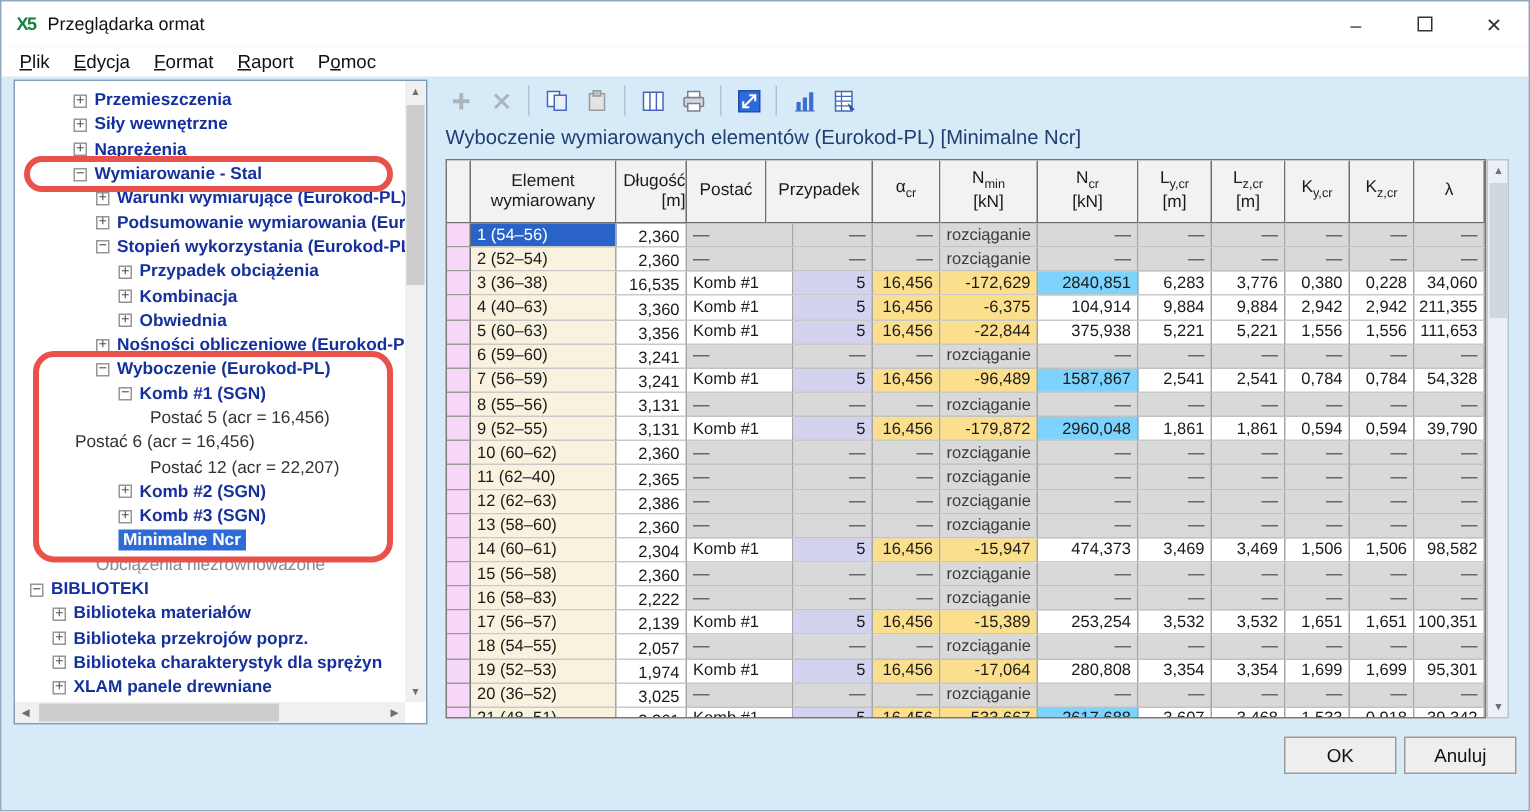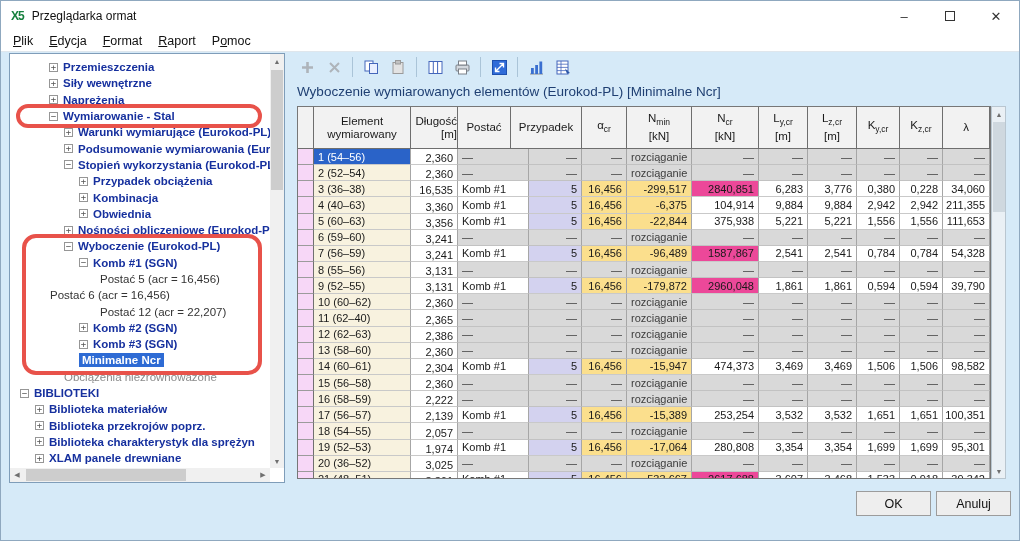--- a/index.html
+++ b/index.html
@@ -57,21 +57,21 @@
   .c8 { flex:0 0 49px; } .c9 { flex:0 0 49px;justify-content:center; } .c10 { flex:0 0 43px; } .c11 { flex:0 0 43px; }
   .c12 { flex:1 1 auto; }
   .al { justify-content:flex-start; padding-left:4px; }
   .ar { justify-content:flex-end; padding-right:4px; }
   .swatch { background:#f7d7f7; border-right:1px solid #707070; border-bottom:1px solid #9b9b9b; }
   .el-cell { background:#f8f2df; }
   .el-sel { background:#2a63c8; color:#fff; }
   .gray { background:#d9d9d9; border-bottom:1px solid #c2c2c2; color:#3c3c3c; }
   .lav { background:#d3d2ef; }
   .yel { background:#fbdf8d; }
-  .cream { background:#ec4899; }
+  .cream { background:#7dd3fc; }
 
   .tbl-vscroll { position:absolute; left:990px; top:54px; width:15px; height:373px; background:#eaf0f5; border:1px solid #b9c6d0; }
   .tbl-vscroll .thumb-v { background:#cfd8df; }
 
   
   .btn { position:absolute; width:75px; height:25px; background:#eeeeee; border:1px solid #9c9c9c; font-size:12.5px; color:#111; display:flex; align-items:center; justify-content:center; font-family:"Liberation Sans", sans-serif; }
   .btn-ok { left:855px; top:439px; }
   .btn-cancel { left:935px; top:439px; }
 </style>
 </head>
@@ -357,21 +357,21 @@
           <div class="cell c11 gray ar">—</div>
           <div class="cell c12 gray ar">—</div>
         </div>
         <div class="trow">
           <div class="cell c0 swatch"></div>
           <div class="cell c1 el-cell al">3 (36–38)</div>
           <div class="cell c2 ar">16,535</div>
           <div class="cell c3 al">Komb #1</div>
           <div class="cell c4 lav ar">5</div>
           <div class="cell c5 yel ar">16,456</div>
-          <div class="cell c6 yel ar">-299,517</div>
+          <div class="cell c6 yel ar">-172,629</div>
           <div class="cell c7 cream ar">2840,851</div>
           <div class="cell c8 ar">6,283</div>
           <div class="cell c9 ar">3,776</div>
           <div class="cell c10 ar">0,380</div>
           <div class="cell c11 ar">0,228</div>
           <div class="cell c12 ar">34,060</div>
         </div>
         <div class="trow">
           <div class="cell c0 swatch"></div>
           <div class="cell c1 el-cell al">4 (40–63)</div>
@@ -547,21 +547,21 @@
           <div class="cell c6 gray al">rozciąganie</div>
           <div class="cell c7 gray ar">—</div>
           <div class="cell c8 gray ar">—</div>
           <div class="cell c9 gray ar">—</div>
           <div class="cell c10 gray ar">—</div>
           <div class="cell c11 gray ar">—</div>
           <div class="cell c12 gray ar">—</div>
         </div>
         <div class="trow">
           <div class="cell c0 swatch"></div>
-          <div class="cell c1 el-cell al">16 (58–59)</div>
+          <div class="cell c1 el-cell al">16 (58–83)</div>
           <div class="cell c2 ar">2,222</div>
           <div class="cell c3 gray al">—</div>
           <div class="cell c4 gray ar">—</div>
           <div class="cell c5 gray ar">—</div>
           <div class="cell c6 gray al">rozciąganie</div>
           <div class="cell c7 gray ar">—</div>
           <div class="cell c8 gray ar">—</div>
           <div class="cell c9 gray ar">—</div>
           <div class="cell c10 gray ar">—</div>
           <div class="cell c11 gray ar">—</div>

